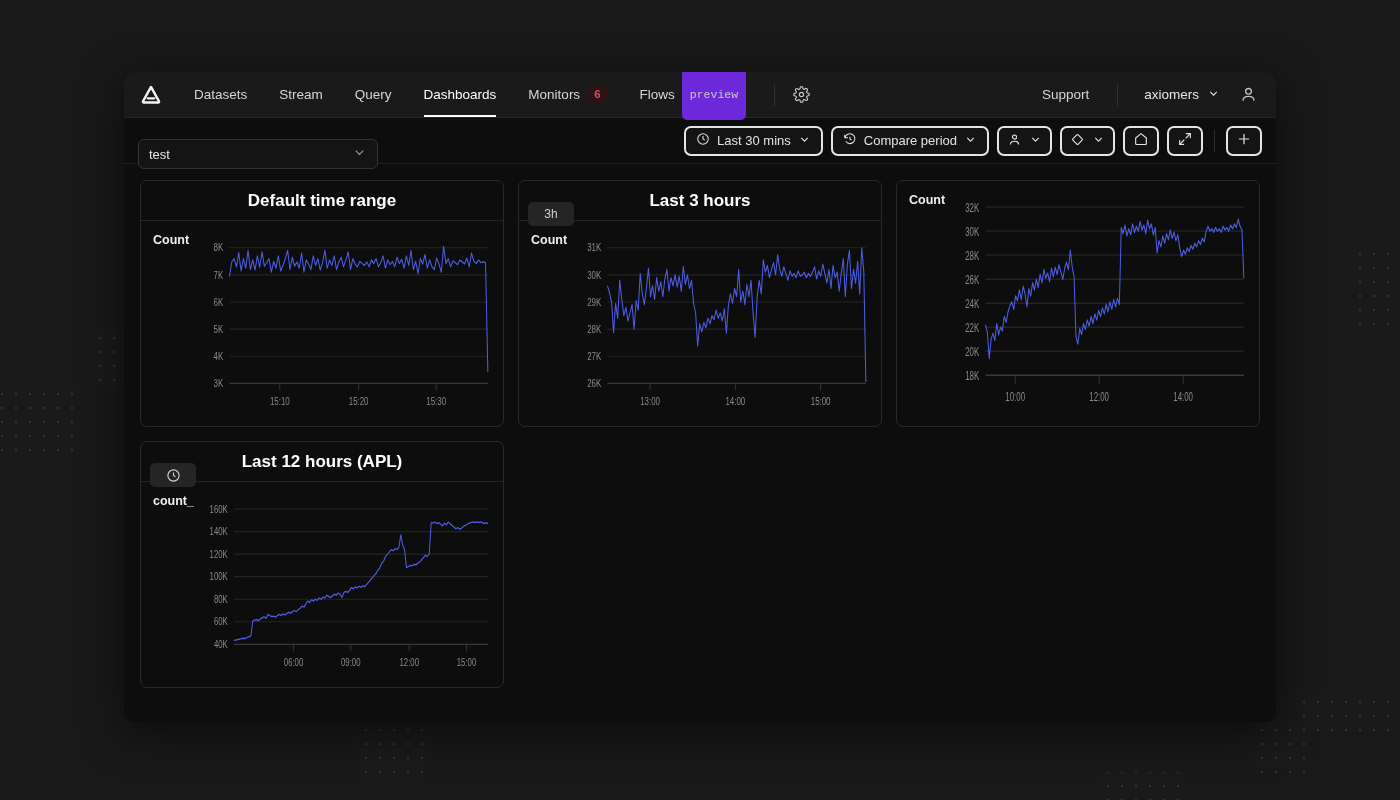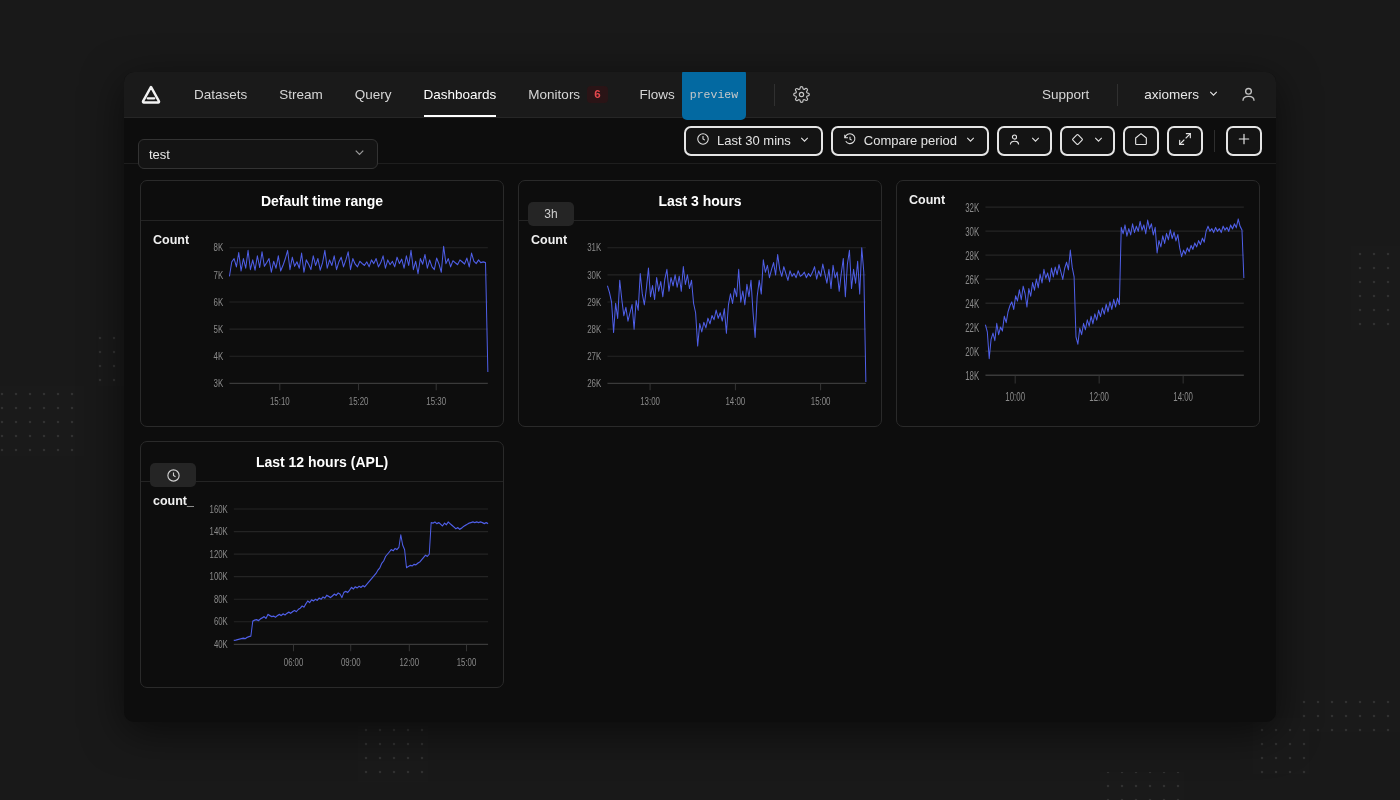--- a/index.html
+++ b/index.html
@@ -58,21 +58,21 @@
   .nav-item.active::after {
     content: ""; position: absolute; left: 16px; right: 16px; bottom: 0;
     height: 2px; background: #ffffff;
   }
   .badge-count {
     background: #2a1416; color: #e5484d;
     font-size: 11.5px; font-weight: 700;
     padding: 2px 7px; border-radius: 4px; line-height: 1.2;
   }
   .badge-preview {
-    background: #0369a1; color: #c8c8c8;
+    background: #6d28d9; color: #c8c8c8;
     font-family: "Liberation Mono", monospace;
     font-size: 11.5px; padding: 19px 8px; border-radius: 5px;
   }
   .nav-sep { width: 1px; height: 22px; background: #303030; margin: 0 12px; }
   .icon-btn-plain {
     width: 28px; height: 28px; display: flex; align-items: center; justify-content: center;
     color: #c2c2c2; border-radius: 6px;
   }
   .nav-right { margin-left: auto; display: flex; align-items: center; height: 100%; padding-right: 14px; }
   .nav-right .support { color: #d6d6d6; font-size: 13.5px; padding: 0 16px; text-align: center; }
@@ -103,21 +103,21 @@
     width: 364px; height: 247px;
     background: #0d0d0d;
     border: 1px solid #2a2a2a; border-radius: 7px;
     display: flex; flex-direction: column; overflow: hidden;
   }
   .panel-head {
     height: 40px; position: relative;
     display: flex; align-items: center; justify-content: center;
     border-bottom: 1px solid #242424;
   }
-  .panel-title { color: #fff; font-size: 14px; font-weight: 700; }
+  .panel-title { color: #fff; font-size: 17px; font-weight: 700; }
   .panel-tag {
     position: absolute; left: 9px; top: 8px;
     min-width: 46px; height: 24px;
     background: #252525; border-radius: 5px;
     display: flex; align-items: center; justify-content: center;
     color: #cfcfcf; font-size: 12px; padding: 0 10px; margin-top: 13px;
   }
   .panel-body { flex: 1; padding: 10px 8px 4px 8px; display: flex; flex-direction: row; }
   .series-label { color: #f0f0f0; font-size: 12.5px; font-weight: 700; padding: 2px 0 0 4px; }
   .chart-wrap { flex: 1; position: relative; }

